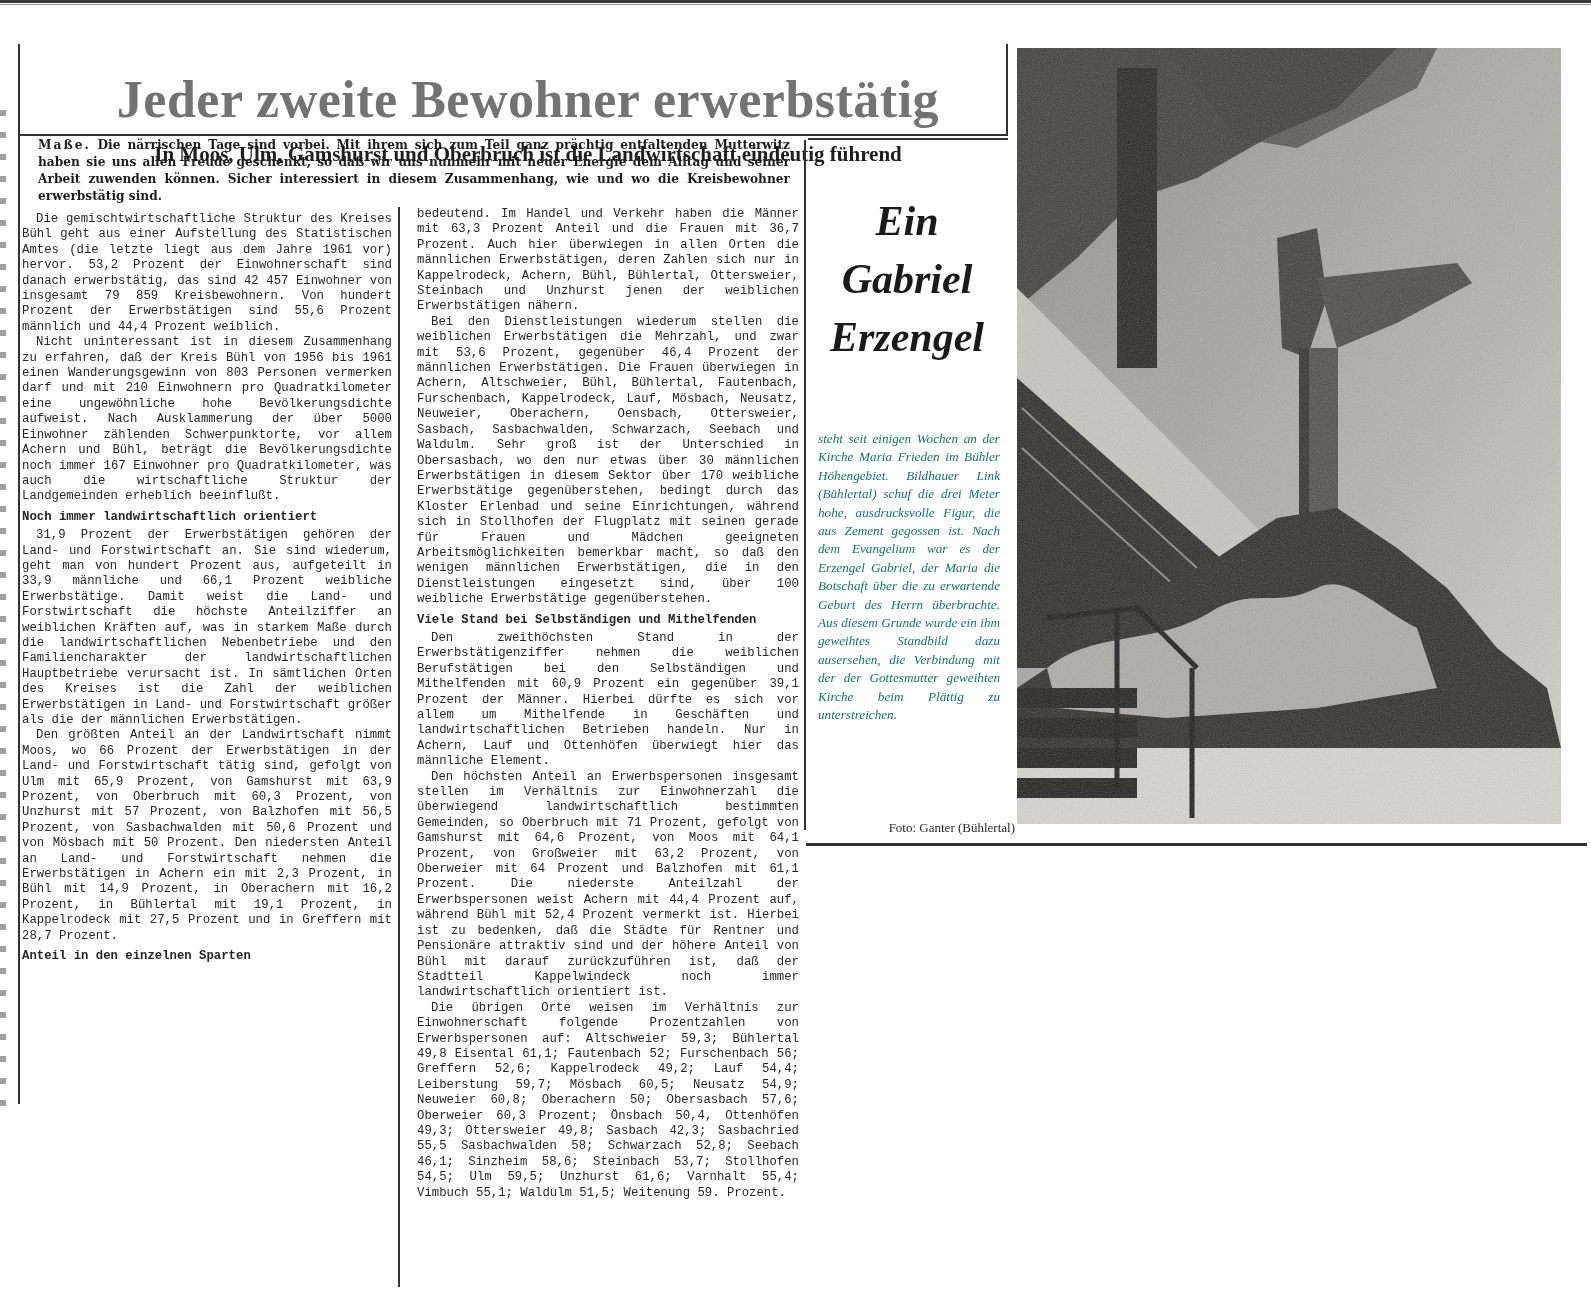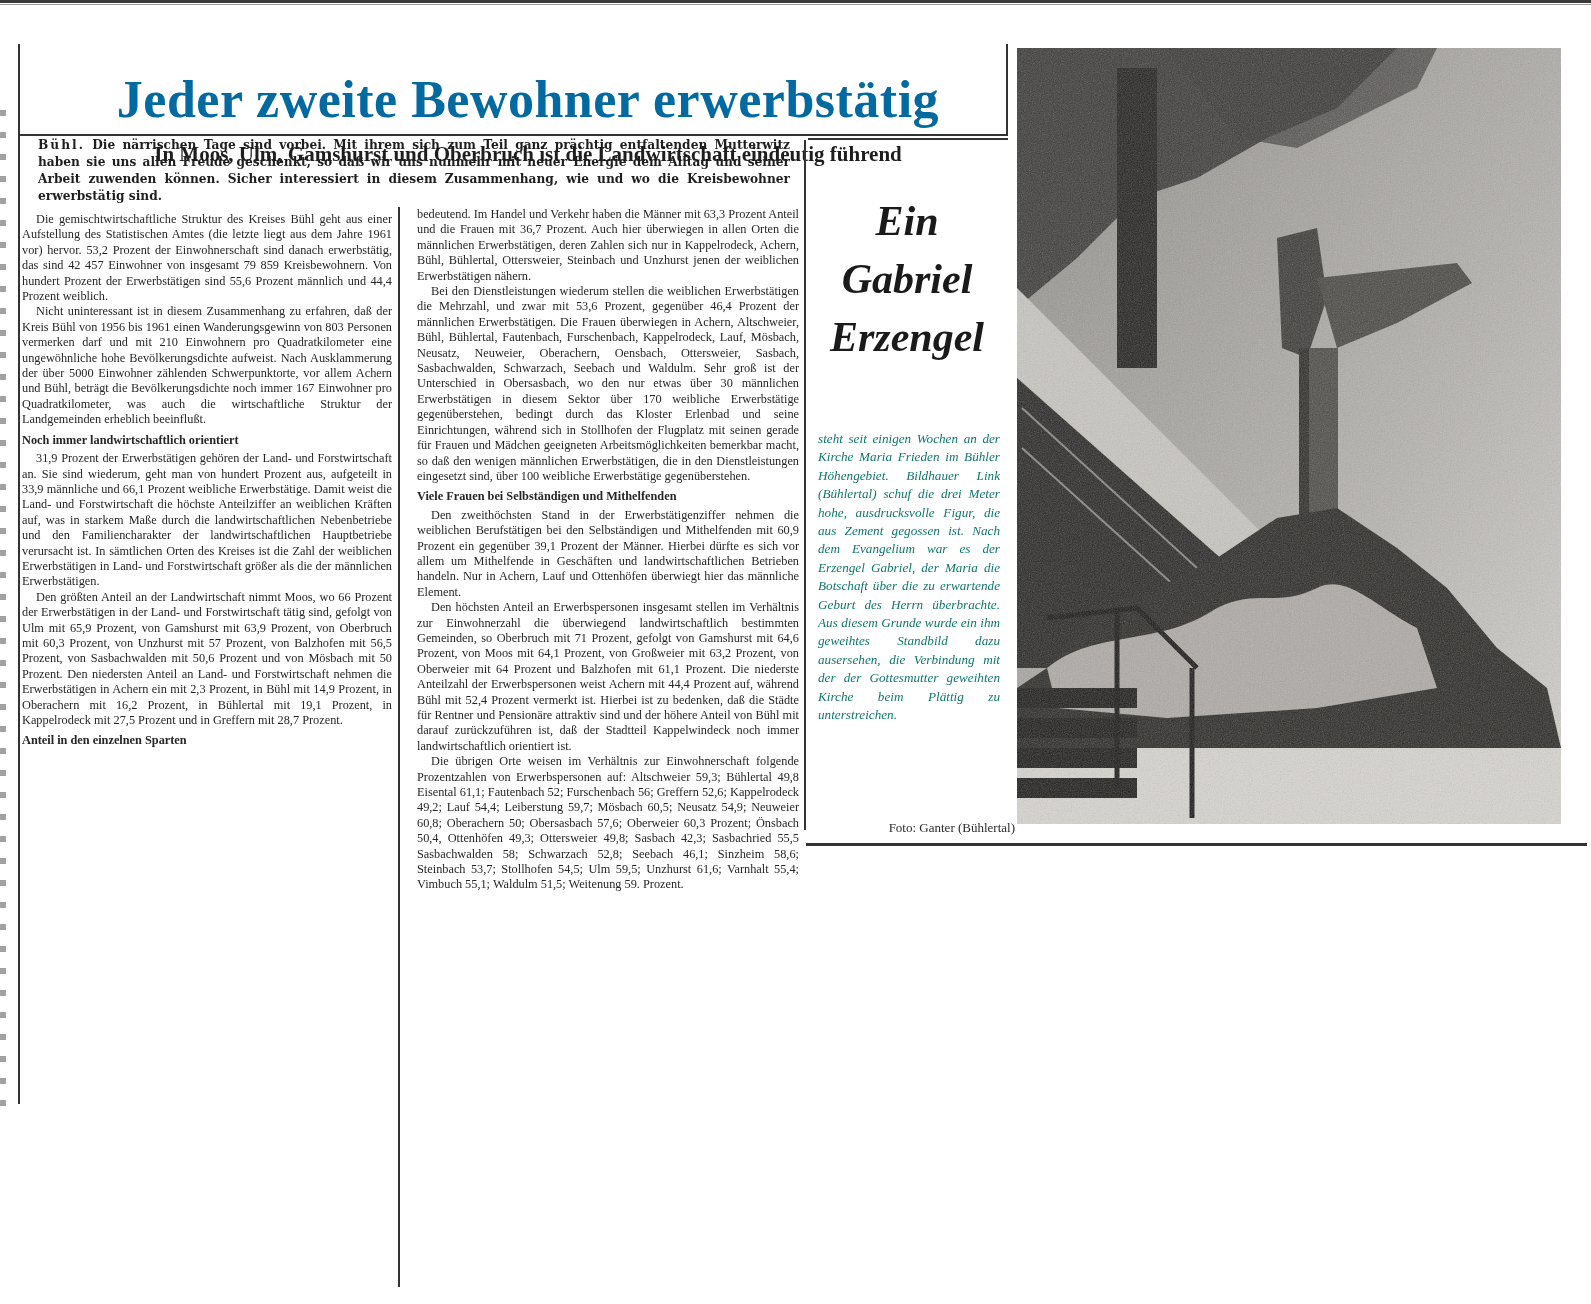--- a/index.html
+++ b/index.html
@@ -14,37 +14,37 @@
 
     
     .headline-box {
       position: absolute; left: 18px; top: 44px; width: 988px; height: 90px;
       border-right: 2px solid #333; border-bottom: 2px solid #333;
     }
     .left-rule { position: absolute; left: 18px; top: 44px; width: 2px; height: 1060px; background: #333; }
     .headline {
       position: absolute; left: 60px; top: 30px; width: 900px; text-align: center;
       font-family: "Liberation Serif", serif; font-weight: bold; font-size: 52px;
-      letter-spacing: 0.5px; color: #0369a1; margin: 0; line-height: 1;
+      letter-spacing: 0.5px; color: #737373; margin: 0; line-height: 1;
     }
     .subheadline {
       position: absolute; left: 40px; top: 98px; width: 940px; text-align: center;
       font-family: "Liberation Serif", serif; font-weight: bold; font-size: 21px; color: #1e1e1e; margin: 0;
     }
 
     
     .lead {
       position: absolute; left: 38px; top: 137px; width: 752px;
       font-family: "DejaVu Serif", serif; font-weight: bold; font-size: 12.2px; line-height: 17px;
       text-align: justify; color: #1e1e1e; margin: 0;
     }
     .lead .dateline { letter-spacing: 2px; }
 
     .col {
-      position: absolute; font-family: Liberation Serif, serif; font-size: 12.3px; line-height: 15.4px;
+      position: absolute; font-family: Liberation Mono, monospace; font-size: 12.3px; line-height: 15.4px;
       text-align: justify; color: #262626;
     }
     .col p { margin: 0; text-indent: 14px; }
     .col p.cont { text-indent: 0; }
     .col h3 {
       margin: 5px 0 3px 0; font-size: 12.3px; font-weight: bold; text-align: left; line-height: 15.4px;
     }
     .col1 { left: 22px; top: 212px; width: 370px; }
     .col2 { left: 405px; top: 207px; width: 382px; margin-left: 12px; }
     .col-rule { position: absolute; left: 398px; top: 207px; width: 2px; height: 1080px; background: #333; }
@@ -82,39 +82,39 @@
 <div class="top-rule2"></div>
 <div class="left-edge"></div>
 
 <div class="left-rule"></div>
 <div class="headline-box">
   <h1 class="headline">Jeder zweite Bewohner erwerbstätig</h1>
   <h2 class="subheadline">In Moos, Ulm, Gamshurst und Oberbruch ist die Landwirtschaft eindeutig führend</h2>
 </div>
 
 <p class="lead">
-  <span class="dateline">Bühl.</span>
+  <span class="dateline">Maße.</span>
   <span>Die närrischen Tage sind vorbei. Mit ihrem sich zum Teil ganz prächtig entfaltenden Mutterwitz haben sie uns allen Freude geschenkt, so daß wir uns nunmehr mit neuer Energie dem Alltag und seiner Arbeit zuwenden können. Sicher interessiert in diesem Zusammenhang, wie und wo die Kreisbewohner erwerbstätig sind.</span>
 </p>
 
 <div class="col col1">
   <p>Die gemischtwirtschaftliche Struktur des Kreises Bühl geht aus einer Aufstellung des Statistischen Amtes (die letzte liegt aus dem Jahre 1961 vor) hervor. 53,2 Prozent der Einwohnerschaft sind danach erwerbstätig, das sind 42 457 Einwohner von insgesamt 79 859 Kreisbewohnern. Von hundert Prozent der Erwerbstätigen sind 55,6 Prozent männlich und 44,4 Prozent weiblich.</p>
   <p>Nicht uninteressant ist in diesem Zusammenhang zu erfahren, daß der Kreis Bühl von 1956 bis 1961 einen Wanderungsgewinn von 803 Personen vermerken darf und mit 210 Einwohnern pro Quadratkilometer eine ungewöhnliche hohe Bevölkerungsdichte aufweist. Nach Ausklammerung der über 5000 Einwohner zählenden Schwerpunktorte, vor allem Achern und Bühl, beträgt die Bevölkerungsdichte noch immer 167 Einwohner pro Quadratkilometer, was auch die wirtschaftliche Struktur der Landgemeinden erheblich beeinflußt.</p>
   <h3>Noch immer landwirtschaftlich orientiert</h3>
   <p>31,9 Prozent der Erwerbstätigen gehören der Land- und Forstwirtschaft an. Sie sind wiederum, geht man von hundert Prozent aus, aufgeteilt in 33,9 männliche und 66,1 Prozent weibliche Erwerbstätige. Damit weist die Land- und Forstwirtschaft die höchste Anteilziffer an weiblichen Kräften auf, was in starkem Maße durch die landwirtschaftlichen Nebenbetriebe und den Familiencharakter der landwirtschaftlichen Hauptbetriebe verursacht ist. In sämtlichen Orten des Kreises ist die Zahl der weiblichen Erwerbstätigen in Land- und Forstwirtschaft größer als die der männlichen Erwerbstätigen.</p>
   <p>Den größten Anteil an der Landwirtschaft nimmt Moos, wo 66 Prozent der Erwerbstätigen in der Land- und Forstwirtschaft tätig sind, gefolgt von Ulm mit 65,9 Prozent, von Gamshurst mit 63,9 Prozent, von Oberbruch mit 60,3 Prozent, von Unzhurst mit 57 Prozent, von Balzhofen mit 56,5 Prozent, von Sasbachwalden mit 50,6 Prozent und von Mösbach mit 50 Prozent. Den niedersten Anteil an Land- und Forstwirtschaft nehmen die Erwerbstätigen in Achern ein mit 2,3 Prozent, in Bühl mit 14,9 Prozent, in Oberachern mit 16,2 Prozent, in Bühlertal mit 19,1 Prozent, in Kappelrodeck mit 27,5 Prozent und in Greffern mit 28,7 Prozent.</p>
   <h3>Anteil in den einzelnen Sparten</h3>
 </div>
 
 <div class="col-rule"></div>
 
 <div class="col col2">
   <p class="cont">bedeutend. Im Handel und Verkehr haben die Männer mit 63,3 Prozent Anteil und die Frauen mit 36,7 Prozent. Auch hier überwiegen in allen Orten die männlichen Erwerbstätigen, deren Zahlen sich nur in Kappelrodeck, Achern, Bühl, Bühlertal, Ottersweier, Steinbach und Unzhurst jenen der weiblichen Erwerbstätigen nähern.</p>
   <p>Bei den Dienstleistungen wiederum stellen die weiblichen Erwerbstätigen die Mehrzahl, und zwar mit 53,6 Prozent, gegenüber 46,4 Prozent der männlichen Erwerbstätigen. Die Frauen überwiegen in Achern, Altschweier, Bühl, Bühlertal, Fautenbach, Furschenbach, Kappelrodeck, Lauf, Mösbach, Neusatz, Neuweier, Oberachern, Oensbach, Ottersweier, Sasbach, Sasbachwalden, Schwarzach, Seebach und Waldulm. Sehr groß ist der Unterschied in Obersasbach, wo den nur etwas über 30 männlichen Erwerbstätigen in diesem Sektor über 170 weibliche Erwerbstätige gegenüberstehen, bedingt durch das Kloster Erlenbad und seine Einrichtungen, während sich in Stollhofen der Flugplatz mit seinen gerade für Frauen und Mädchen geeigneten Arbeitsmöglichkeiten bemerkbar macht, so daß den wenigen männlichen Erwerbstätigen, die in den Dienstleistungen eingesetzt sind, über 100 weibliche Erwerbstätige gegenüberstehen.</p>
-  <h3>Viele Frauen bei Selbständigen und Mithelfenden</h3>
+  <h3>Viele Stand bei Selbständigen und Mithelfenden</h3>
   <p>Den zweithöchsten Stand in der Erwerbstätigenziffer nehmen die weiblichen Berufstätigen bei den Selbständigen und Mithelfenden mit 60,9 Prozent ein gegenüber 39,1 Prozent der Männer. Hierbei dürfte es sich vor allem um Mithelfende in Geschäften und landwirtschaftlichen Betrieben handeln. Nur in Achern, Lauf und Ottenhöfen überwiegt hier das männliche Element.</p>
   <p>Den höchsten Anteil an Erwerbspersonen insgesamt stellen im Verhältnis zur Einwohnerzahl die überwiegend landwirtschaftlich bestimmten Gemeinden, so Oberbruch mit 71 Prozent, gefolgt von Gamshurst mit 64,6 Prozent, von Moos mit 64,1 Prozent, von Großweier mit 63,2 Prozent, von Oberweier mit 64 Prozent und Balzhofen mit 61,1 Prozent. Die niederste Anteilzahl der Erwerbspersonen weist Achern mit 44,4 Prozent auf, während Bühl mit 52,4 Prozent vermerkt ist. Hierbei ist zu bedenken, daß die Städte für Rentner und Pensionäre attraktiv sind und der höhere Anteil von Bühl mit darauf zurückzuführen ist, daß der Stadtteil Kappelwindeck noch immer landwirtschaftlich orientiert ist.</p>
   <p>Die übrigen Orte weisen im Verhältnis zur Einwohnerschaft folgende Prozentzahlen von Erwerbspersonen auf: Altschweier 59,3; Bühlertal 49,8 Eisental 61,1; Fautenbach 52; Furschenbach 56; Greffern 52,6; Kappelrodeck 49,2; Lauf 54,4; Leiberstung 59,7; Mösbach 60,5; Neusatz 54,9; Neuweier 60,8; Oberachern 50; Obersasbach 57,6; Oberweier 60,3 Prozent; Önsbach 50,4, Ottenhöfen 49,3; Ottersweier 49,8; Sasbach 42,3; Sasbachried 55,5 Sasbachwalden 58; Schwarzach 52,8; Seebach 46,1; Sinzheim 58,6; Steinbach 53,7; Stollhofen 54,5; Ulm 59,5; Unzhurst 61,6; Varnhalt 55,4; Vimbuch 55,1; Waldulm 51,5; Weitenung 59. Prozent.</p>
 </div>
 
 <div class="side-rule-top"></div>
 <div class="side-rule-left"></div>
 
 <div class="feature-title">
   <div>Ein</div>

